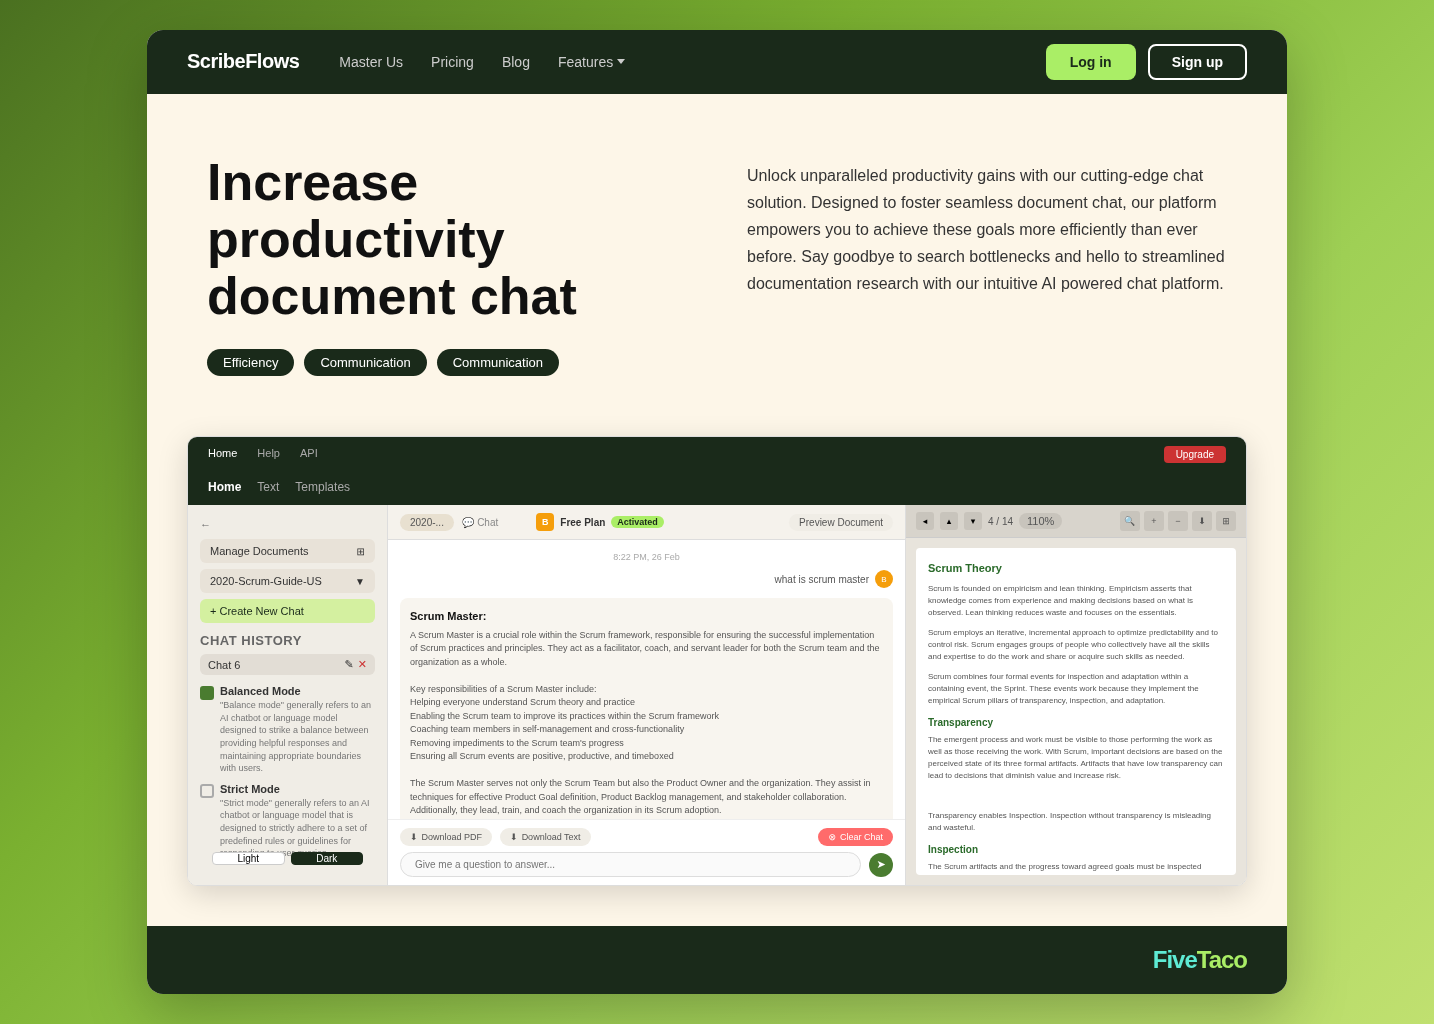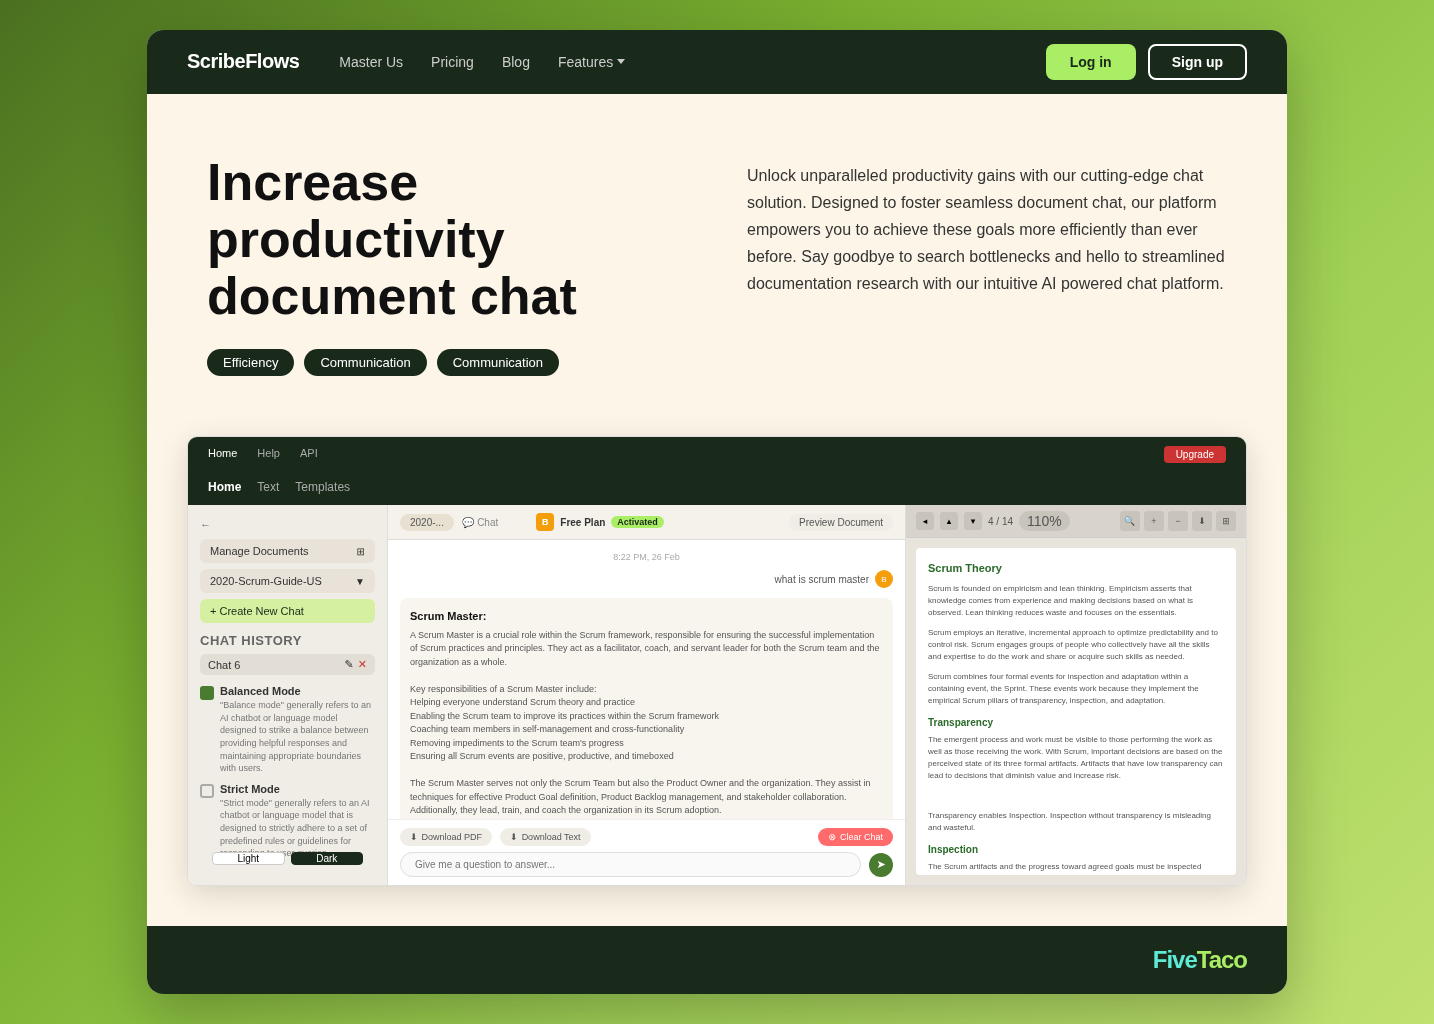--- a/index.html
+++ b/index.html
@@ -495,21 +495,21 @@
       cursor: pointer;
     }
     .pdf-page-info {
       font-size: 10px;
       color: #555;
     }
     .pdf-zoom {
       background: #c8c4bc;
       border-radius: 10px;
       padding: 2px 8px;
-      font-size: 14px;
+      font-size: 11px;
       color: #555;
     }
     .pdf-tools {
       margin-left: auto;
       display: flex;
       gap: 4px;
     }
     .pdf-tool-btn {
       width: 20px;
       height: 20px;

